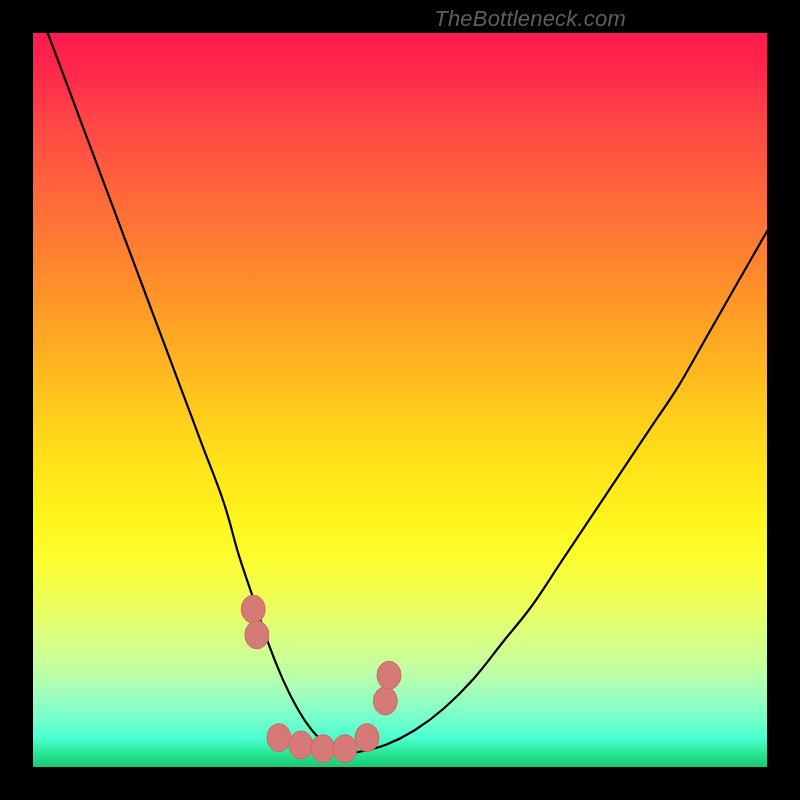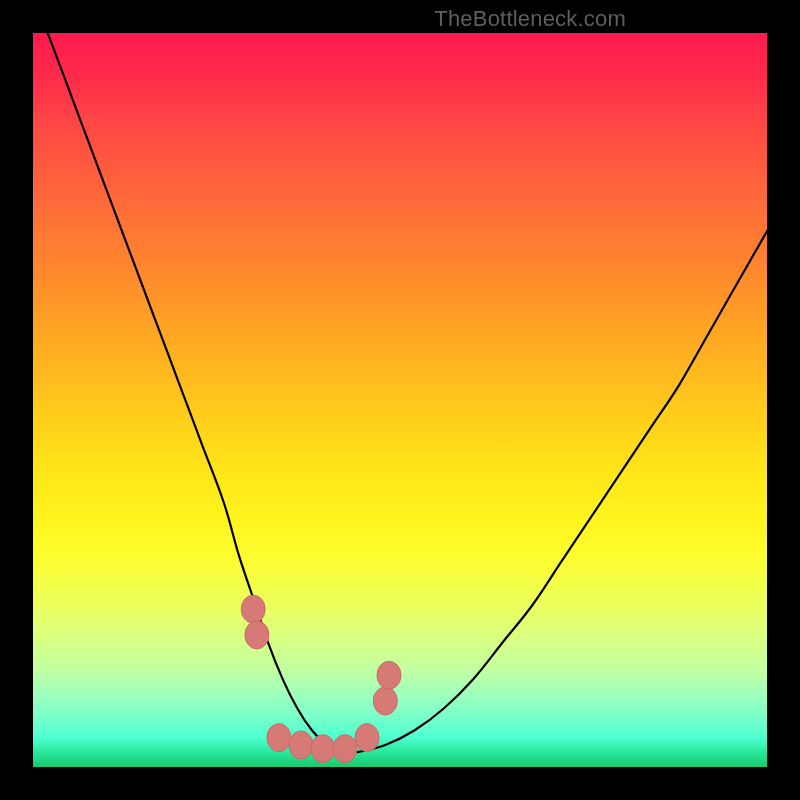--- a/index.html
+++ b/index.html
@@ -11,20 +11,21 @@
     overflow: hidden;
     font-family: Arial, Helvetica, sans-serif;
   }
   .frame {
     position: absolute;
     left: 0;
     top: 0;
     width: 640px;
     height: 800px;
     background: #000;
+    font-style: italic;
   }
   .plot-area {
     position: absolute;
     left: 33px;
     top: 33px;
     width: 734px;
     height: 734px;
     
     background: linear-gradient(to bottom,
       #ff1a4d 0%,

